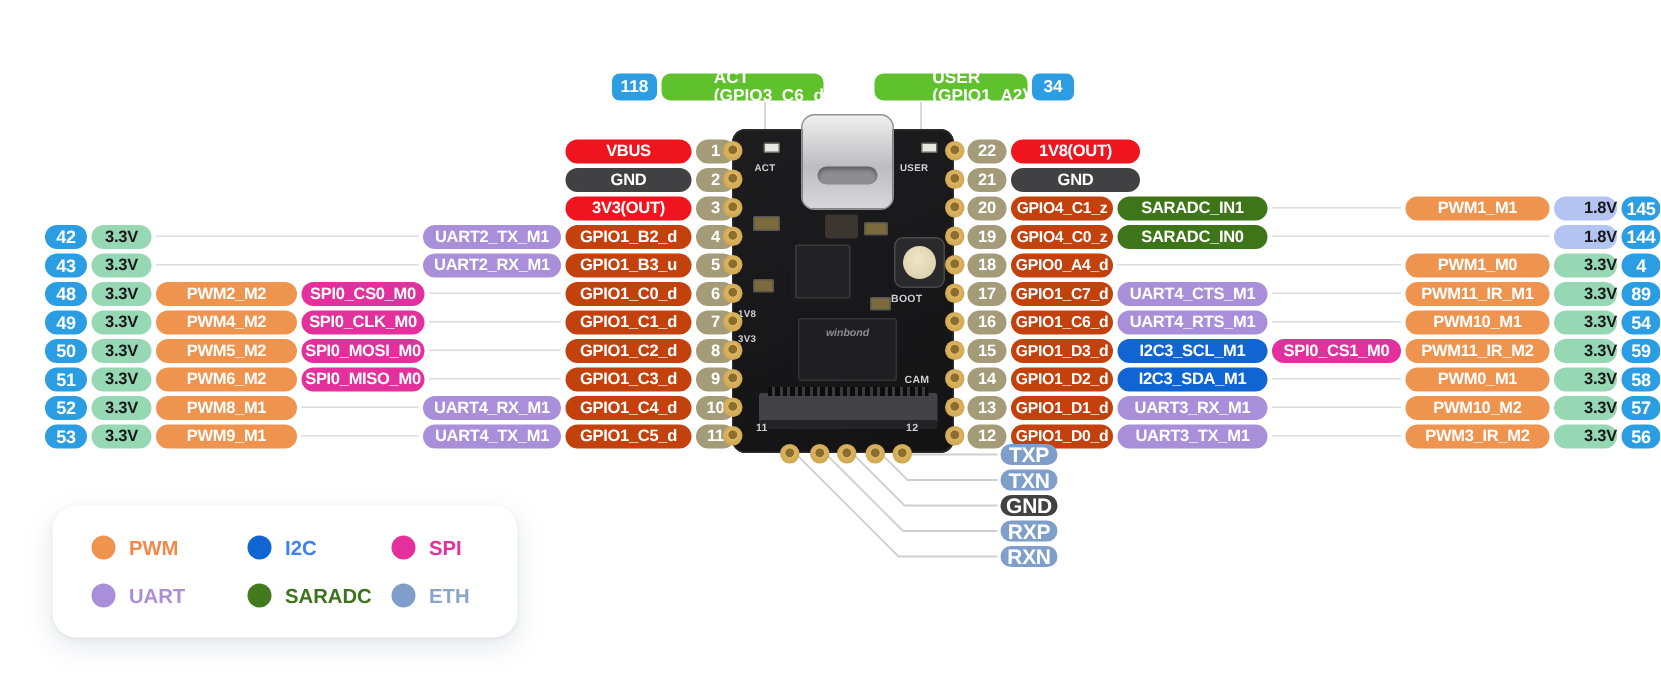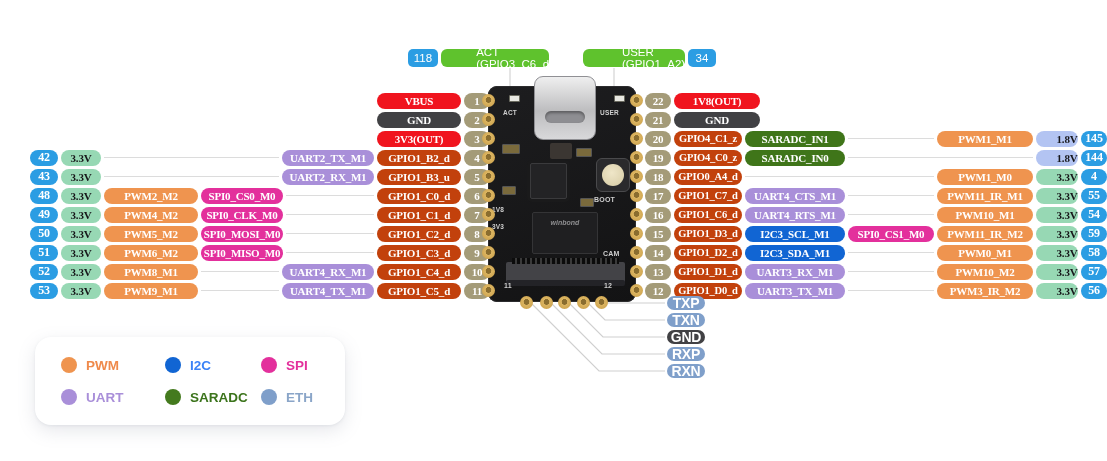--- a/index.html
+++ b/index.html
@@ -17,21 +17,21 @@
   .spi  { background:#e3309c; }
   .uart { background:#a98fd9; }
   .i2c  { background:#1165d3; }
   .sar  { background:#3f7519; }
   .gpio { background:#c2410c; }
   .pow  { background:#f0141e; }
   .gnd  { background:#414144; }
   .pin  { background:#a49b78; }
   .eth  { background:#7f9fca; }
 
-  .prow { display:flex; align-items:center; gap:3px; height:17px; margin-bottom:2px;font-family:Liberation Serif, serif; }
+  .prow { display:flex; align-items:center; gap:3px; height:17px; margin-bottom:2px; }
   .wire { flex:1 1 auto; height:1px; background:#dcdcdc; }
 
   .rows-left  { position:absolute; left:30px;  top:92px; width:460px; }
   .rows-left .prow { justify-content:flex-end; }
   .rows-left .num  { width:28px; }
   .rows-left .v33  { width:40px; }
   .rows-left .pwm  { width:94px; }
   .rows-left .spi  { width:82px; }
   .rows-left .uart { width:92px; }
   .rows-left .gpio, .rows-left .pow, .rows-left .gnd { width:84px; }
@@ -42,21 +42,21 @@
   .rows-right .gpio { width:68px; font-size:10.5px; }
   .rows-right .uart, .rows-right .sar, .rows-right .i2c { width:100px; }
   .rows-right .spi  { width:86px; }
   .rows-right .pwm  { width:96px; }
   .rows-right .v33, .rows-right .v18 { width:42px;padding-left:20px; }
   .rows-right .num  { width:26px; }
   .rows-right .pow, .rows-right .gnd { width:86px; }
 
   
   .top-badge { position:absolute; height:18px; border-radius:5px; display:flex; align-items:center;
-               justify-content:center; font-weight:400; font-size:11.5px; color:#fff; }
+               justify-content:center; font-weight:700; font-size:11.5px; color:#fff; }
   .tb-green { background:#5fc22d; border-radius:6px;padding-left:39px; }
   .tb-blue  { background:#2b9de3; }
 
   
   .eth-col { position:absolute; left:667px; top:296px; }
   .eth-col .b { width:38px; height:14px; border-radius:7px; font-size:14px; margin-bottom:3px; }
 
   
   .legend { position:absolute; left:35px; top:337px; width:310px; height:88px; background:#fff;
             border-radius:16px; box-shadow:0 6px 18px rgba(120,130,150,.18), 0 1px 3px rgba(120,130,150,.12);
@@ -242,21 +242,21 @@
       <span class="b v33">3.3V</span>
       <span class="b num">4</span>
     </div>
     <div class="prow">
       <span class="b pin">17</span>
       <span class="b gpio">GPIO1_C7_d</span>
       <span class="b uart">UART4_CTS_M1</span>
       <span class="wire"></span>
       <span class="b pwm">PWM11_IR_M1</span>
       <span class="b v33">3.3V</span>
-      <span class="b num">55</span>
+      <span class="b num">89</span>
     </div>
     <div class="prow">
       <span class="b pin">16</span>
       <span class="b gpio">GPIO1_C6_d</span>
       <span class="b uart">UART4_RTS_M1</span>
       <span class="wire"></span>
       <span class="b pwm">PWM10_M1</span>
       <span class="b v33">3.3V</span>
       <span class="b num">54</span>
     </div>

